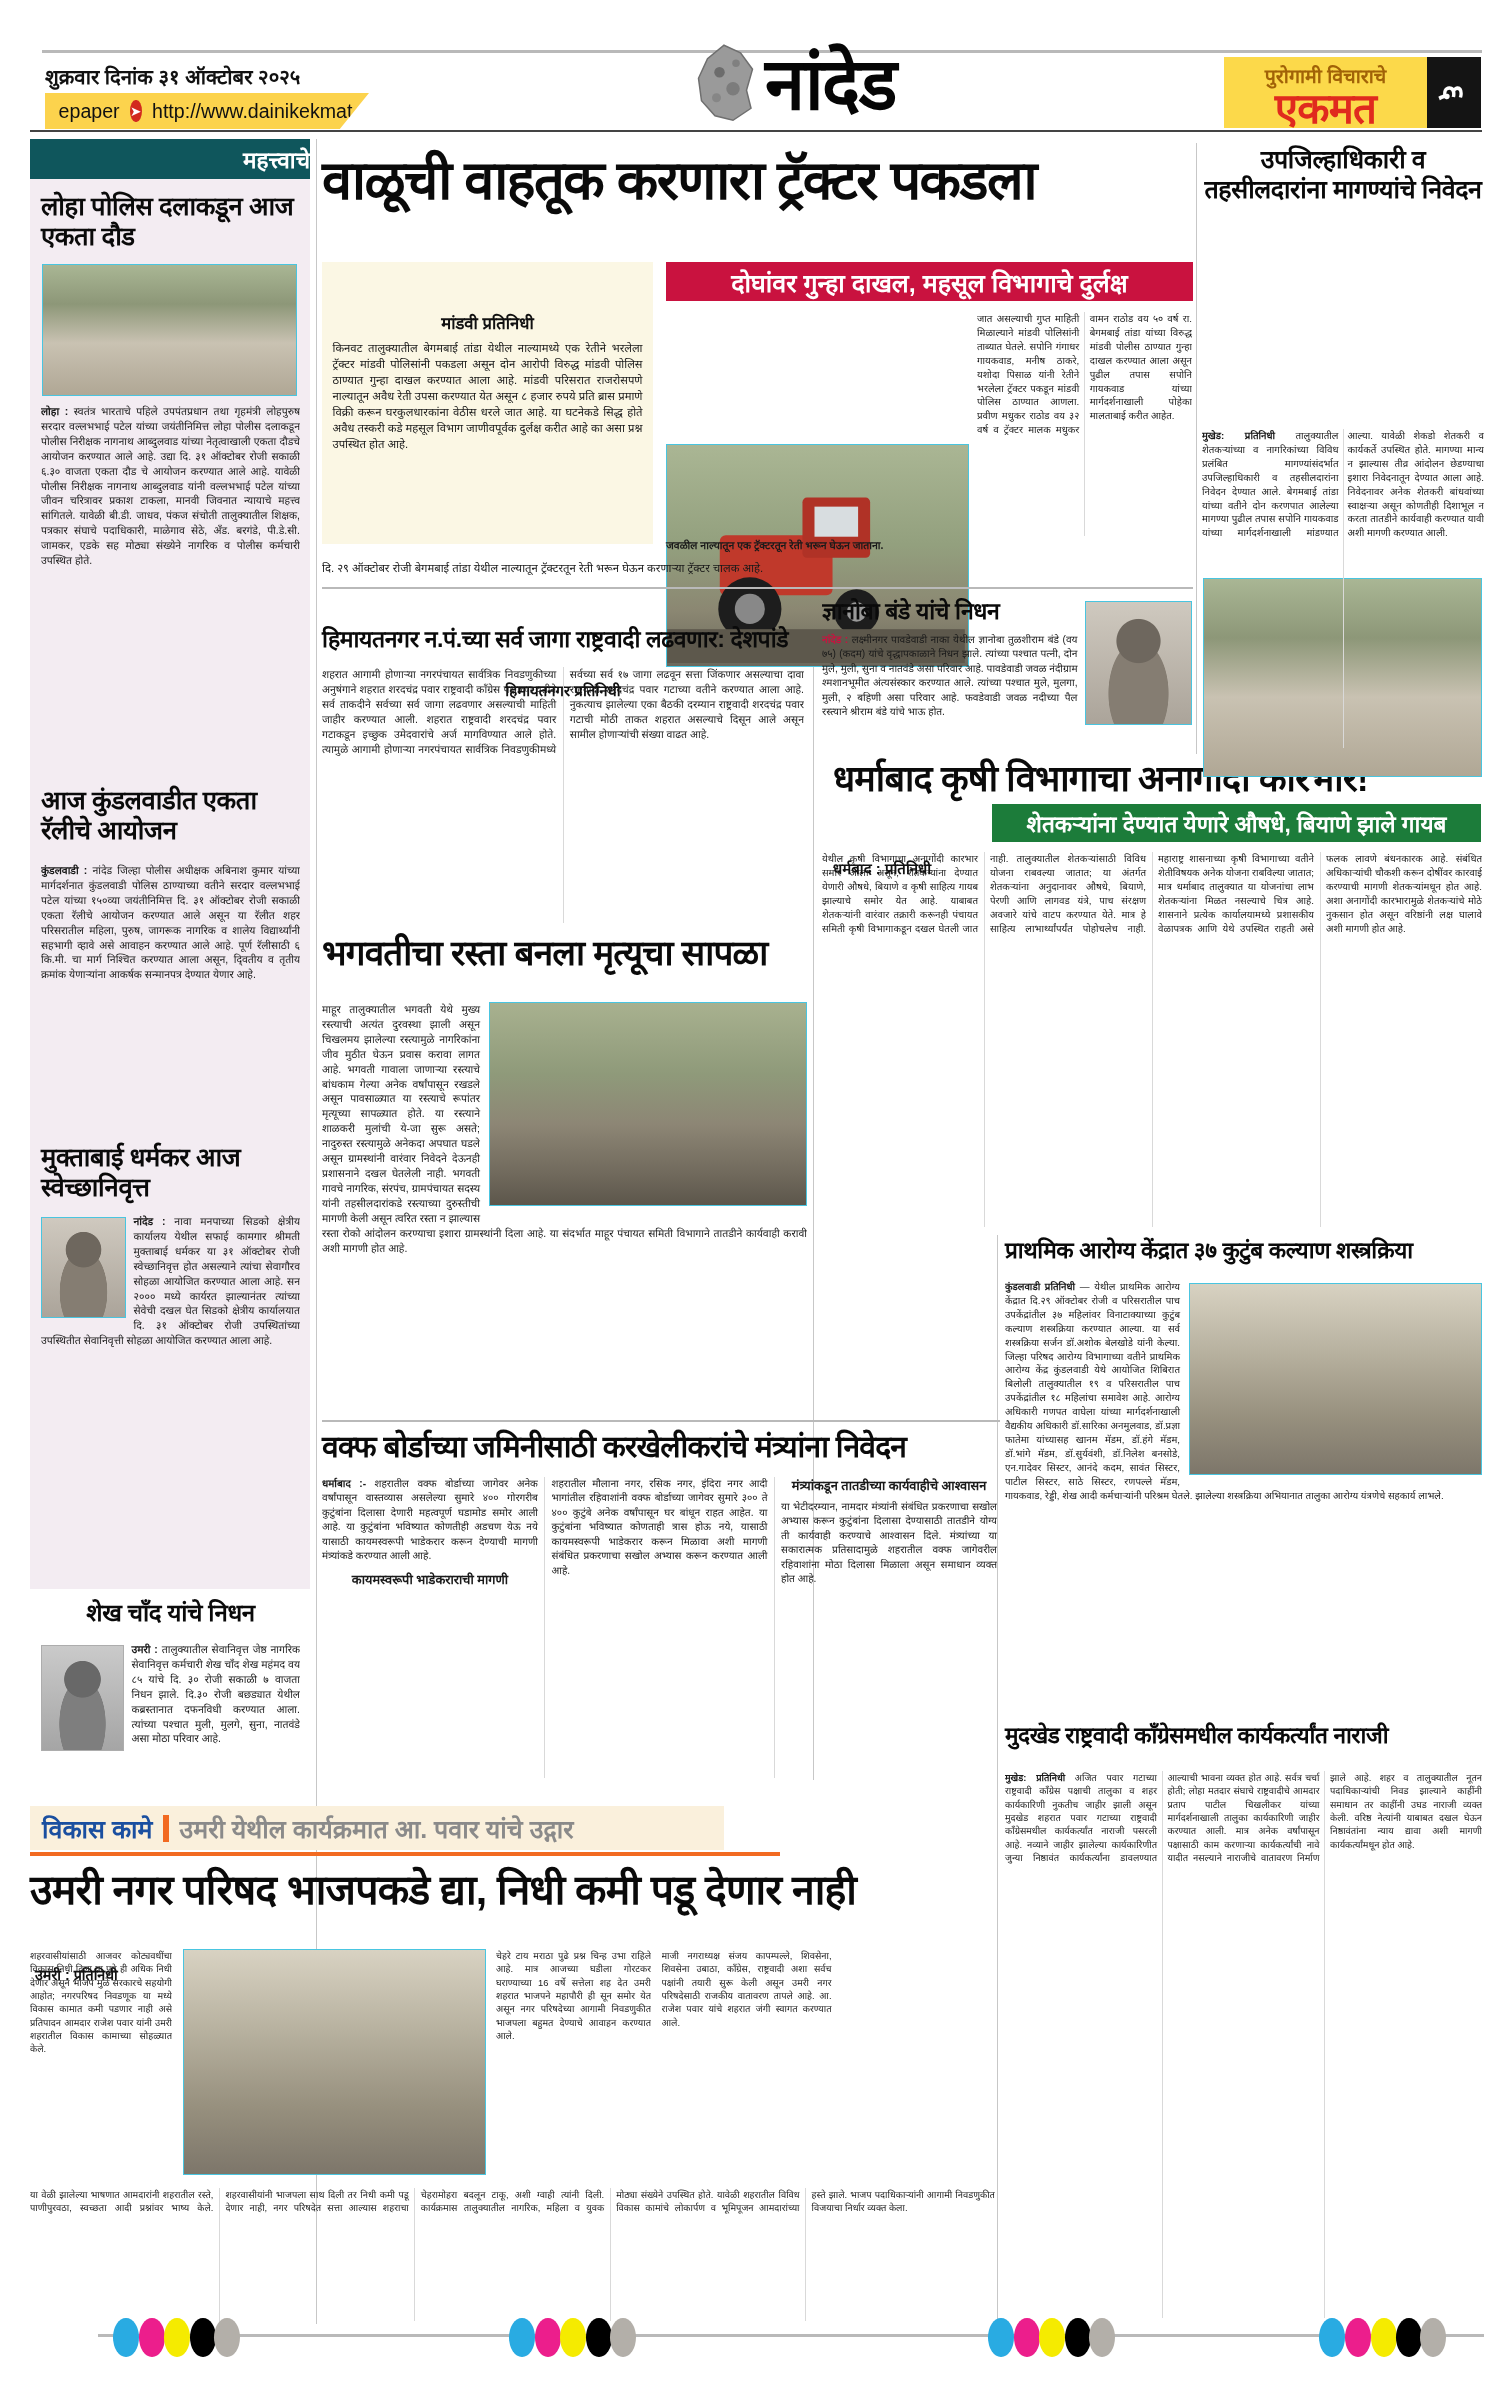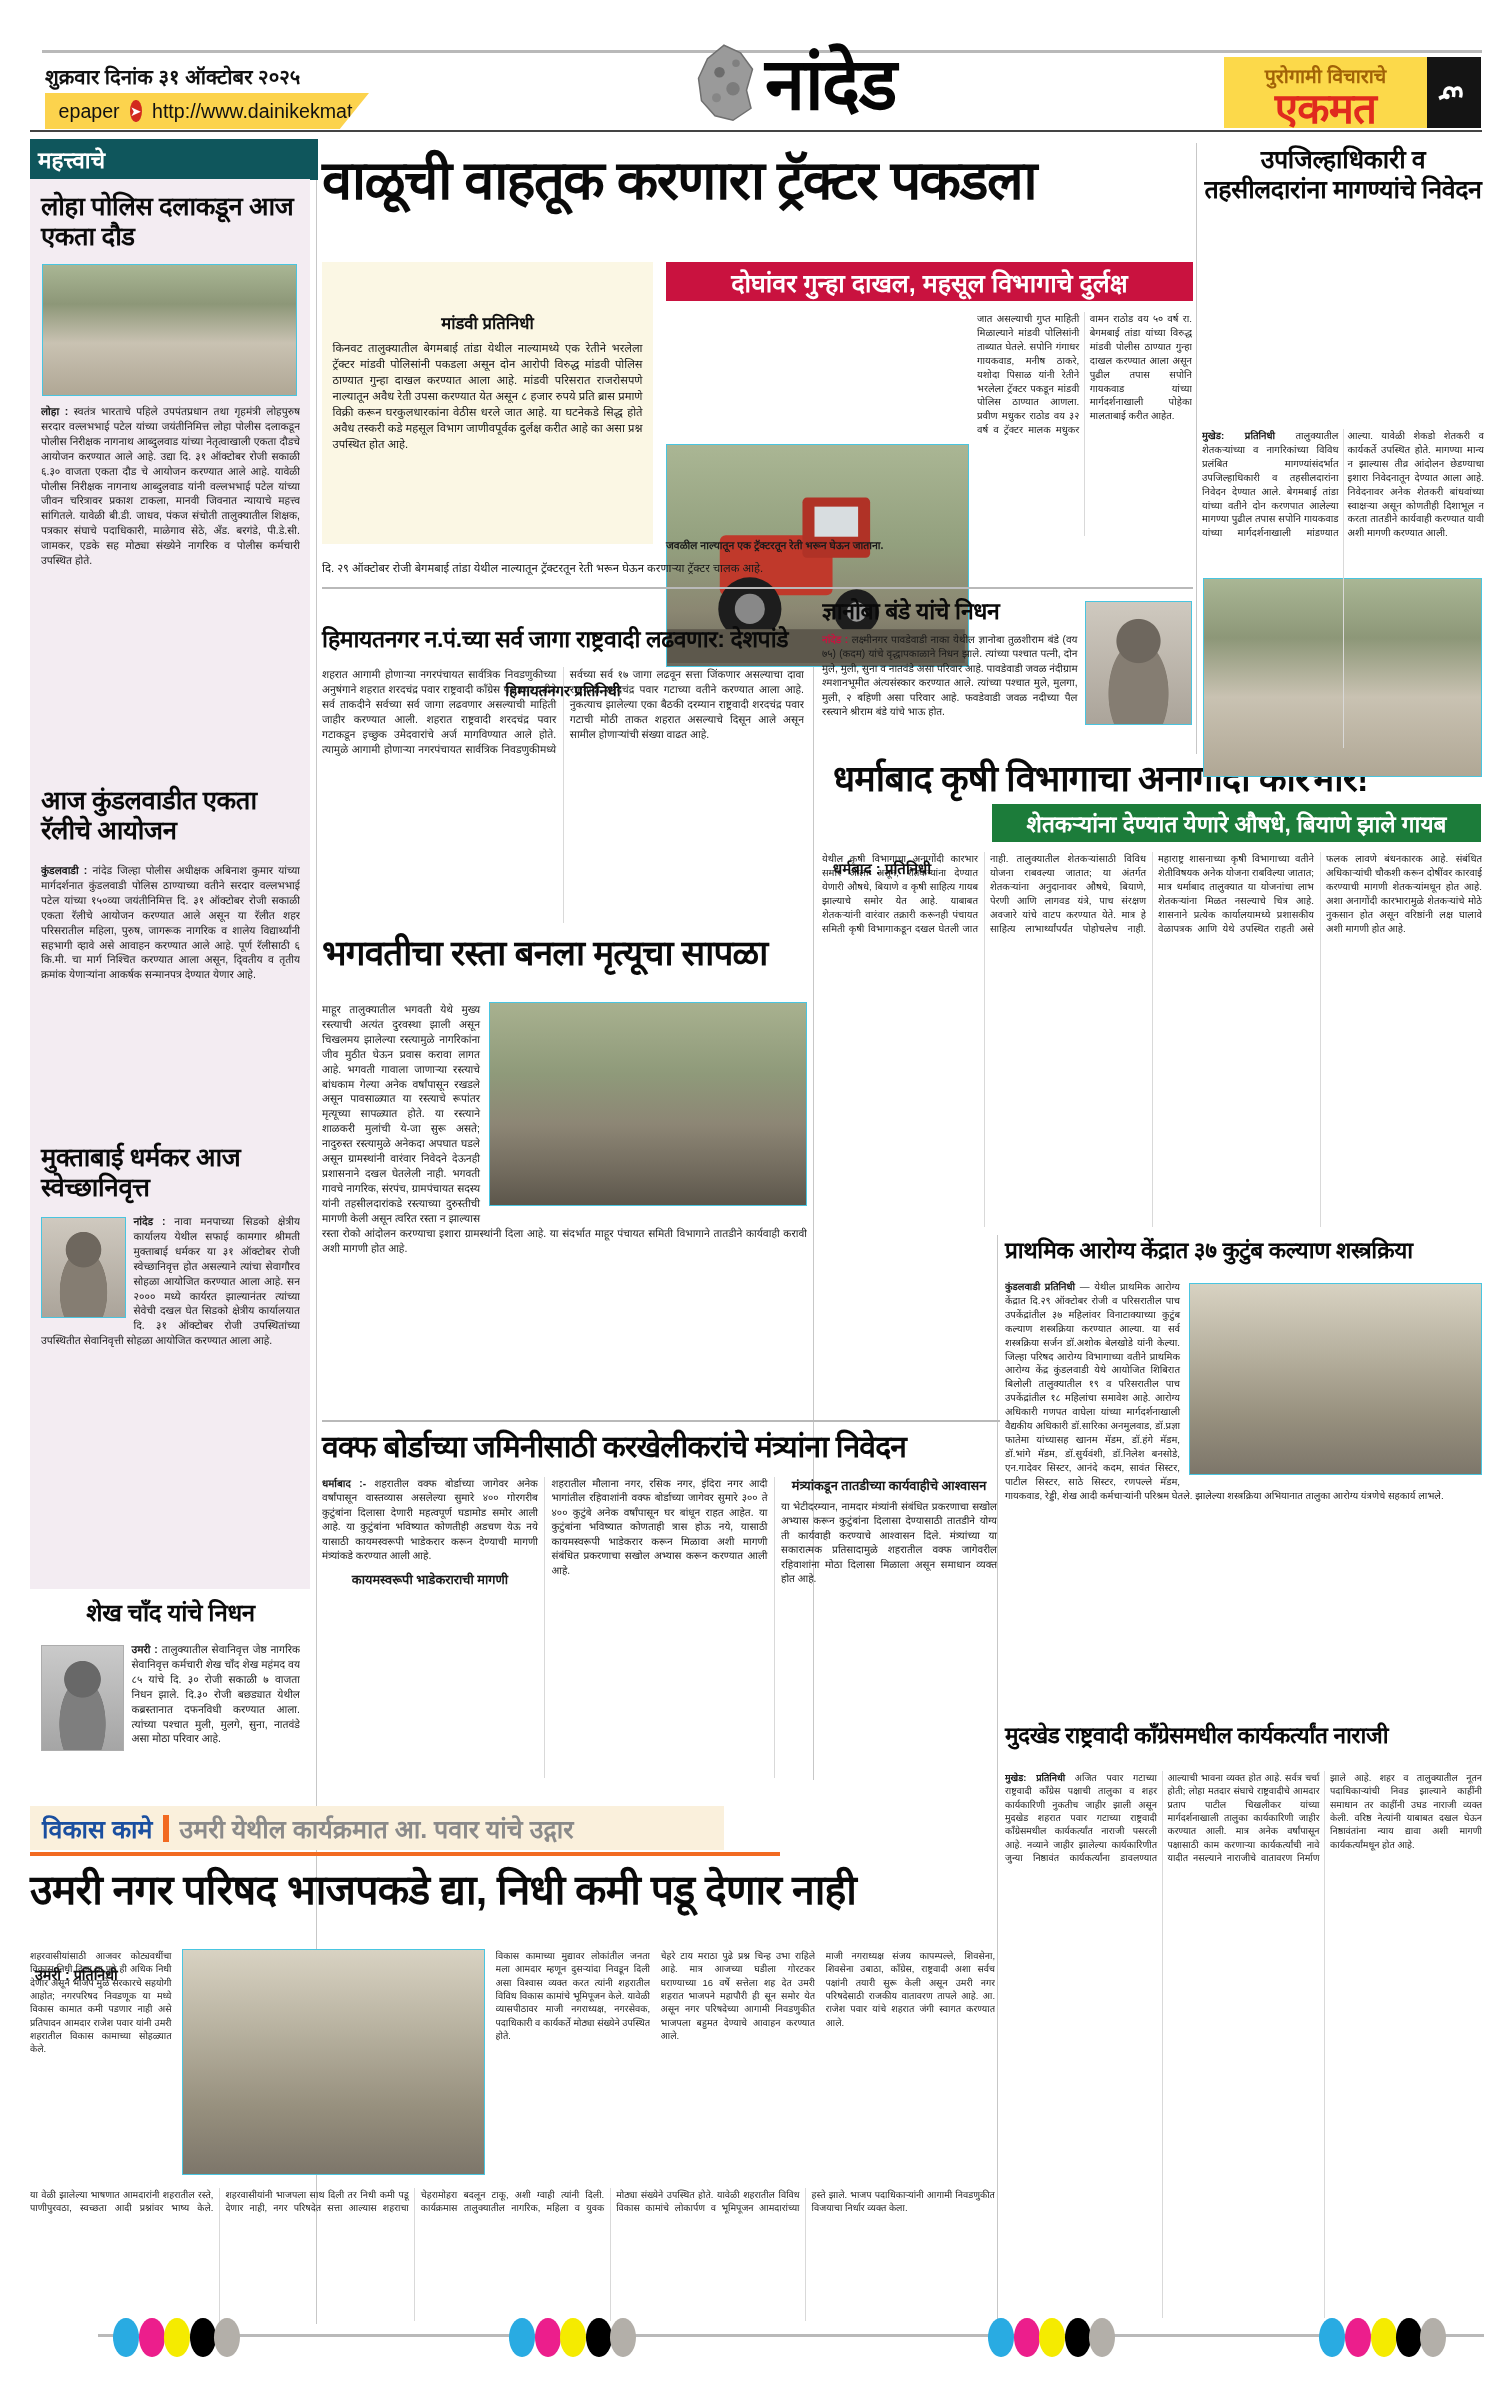--- a/index.html
+++ b/index.html
@@ -54,21 +54,21 @@
   <div class="abs" style="left:1427px;top:57px;width:54px;height:71px;background:#141414;display:flex;align-items:center;justify-content:center;">
     <span style="color:#fff;font-size:32px;font-weight:bold;transform:rotate(90deg);">६</span>
   </div>
   <div class="hline" style="left:30px;top:130px;width:1452px;height:2.3px;background:#444;"></div>
 
   <div class="vline" style="left:316px;top:139px;height:2185px;"></div>
   <div class="vline" style="left:1196px;top:143px;height:611px;"></div>
   <div class="vline" style="left:813px;top:596px;height:1184px;"></div>
   <div class="vline" style="left:997px;top:1235px;height:1088px;"></div>
 
-  <div class="abs" style="left:30px;top:139px;width:280px;height:41px;background:#0f565c;display:flex;align-items:center;justify-content:flex-start;padding-left:8px;">
+  <div class="abs" style="left:30px;top:139px;width:280px;height:41px;background:#0f565c;display:flex;align-items:center;justify-content:flex-end;">
     <span style="color:#fff;font-size:22.6px;font-weight:bold;">महत्त्वाचे</span>
   </div>
   <div class="abs" style="left:30px;top:179px;width:280px;height:1410px;background:#f3ecf2;"></div>
 
   <div class="abs headline" style="left:41px;top:191px;width:259px;font-size:25.6px;">लोहा पोलिस दलाकडून आज एकता दौड</div>
   <div class="abs photo crowd" style="left:42px;top:264px;width:253px;height:130px;"></div>
   <div class="abs bodytext" style="left:41px;top:404px;width:259px;height:374px;overflow:hidden;">
     <span class="lead">लोहा :</span>
     <span>स्वतंत्र भारताचे पहिले उपपंतप्रधान तथा गृहमंत्री लोहपुरुष सरदार वल्लभभाई पटेल यांच्या जयंतीनिमित्त लोहा पोलीस दलाकडून पोलीस निरीक्षक नागनाथ आब्दुलवाड यांच्या नेतृत्वाखाली एकता दौडचे आयोजन करण्यात आले आहे. उद्या दि. ३१ ऑक्टोबर रोजी सकाळी ६.३० वाजता एकता दौड चे आयोजन करण्यात आले आहे. यावेळी पोलीस निरीक्षक नागनाथ आब्दुलवाड यांनी वल्लभभाई पटेल यांच्या जीवन चरित्रावर प्रकाश टाकला, मानवी जिवनात न्यायाचे महत्त्व सांगितले. यावेळी बी.डी. जाधव, पंकज संचोती तालुक्यातील शिक्षक, पत्रकार संघाचे पदाधिकारी, माळेगाव सेठे, अँड. बरगंडे, पी.डे.सी. जामकर, एडके सह मोठ्या संख्येने नागरिक व पोलीस कर्मचारी उपस्थित होते.</span>
   </div>
@@ -189,21 +189,20 @@
     <span style="color:#8a8a8a;font-size:25px;font-weight:bold;">उमरी येथील कार्यक्रमात आ. पवार यांचे उद्गार</span>
   </div>
   <div class="hline" style="left:30px;top:1852px;width:750px;height:3.8px;background:#f26a21;"></div>
 
   <div class="abs headline" style="left:30px;top:1866px;width:964px;font-size:41px;letter-spacing:-0.8px;">उमरी नगर परिषद भाजपकडे द्या, निधी कमी पडू देणार नाही</div>
   <div class="abs byline" style="left:35px;top:1925px;font-size:14.3px;">उमरी : प्रतिनिधी</div>
 
   <div class="abs" style="left:30px;top:1949px;width:965px;height:230px;display:flex;gap:10.5px;">
     <div class="bodytext" style="width:142px;font-size:9.4px;overflow:hidden;">शहरवासीयांसाठी आजवर कोट्यवधींचा विकास निधी दिला या पुढे ही अधिक निधी देणार असून भाजप मुळे सरकारचे सहयोगी आहोत; नगरपरिषद निवडणूक या मध्ये विकास कामात कमी पडणार नाही असे प्रतिपादन आमदार राजेश पवार यांनी उमरी शहरातील विकास कामाच्या सोहळ्यात केले.</div>
     <div class="photo event" style="width:301px;height:224px;flex:0 0 auto;"></div>
-    <div class="bodytext" style="width:155px;font-size:9.4px;overflow:hidden;">विकास कामाच्या मुद्यावर लोकांतील जनता मला आमदार म्हणून दुसऱ्यांदा निवडून दिली असा विश्वास व्यक्त करत त्यांनी शहरातील विविध विकास कामांचे भूमिपूजन केले. यावेळी व्यासपीठावर माजी नगराध्यक्ष, नगरसेवक, पदाधिकारी व कार्यकर्ते मोठ्या संख्येने उपस्थित होते.</div>
     <div class="bodytext" style="width:155px;font-size:9.4px;overflow:hidden;">चेहरे टाय मराठा पुढे प्रश्न चिन्ह उभा राहिले आहे. मात्र आजच्या घडीला गोरटकर घराण्याच्या 16 वर्षे सत्तेला शह देत उमरी शहरात भाजपने महापौरी ही सून समोर येत असून नगर परिषदेच्या आगामी निवडणुकीत भाजपला बहुमत देण्याचे आवाहन करण्यात आले.</div>
     <div class="bodytext" style="width:170px;font-size:9.4px;overflow:hidden;">माजी नगराध्यक्ष संजय कापम्पल्ले, शिवसेना, शिवसेना उबाठा, काँग्रेस, राष्ट्रवादी अशा सर्वच पक्षांनी तयारी सुरू केली असून उमरी नगर परिषदेसाठी राजकीय वातावरण तापले आहे. आ. राजेश पवार यांचे शहरात जंगी स्वागत करण्यात आले.</div>
   </div>
   <div class="abs bodytext colrule" style="left:30px;top:2188px;width:965px;height:133px;column-count:5;column-gap:12px;font-size:9.4px;overflow:hidden;">या वेळी झालेल्या भाषणात आमदारांनी शहरातील रस्ते, पाणीपुरवठा, स्वच्छता आदी प्रश्नांवर भाष्य केले. शहरवासीयांनी भाजपला साथ दिली तर निधी कमी पडू देणार नाही, नगर परिषदेत सत्ता आल्यास शहराचा चेहरामोहरा बदलून टाकू, अशी ग्वाही त्यांनी दिली. कार्यक्रमास तालुक्यातील नागरिक, महिला व युवक मोठ्या संख्येने उपस्थित होते. यावेळी शहरातील विविध विकास कामांचे लोकार्पण व भूमिपूजन आमदारांच्या हस्ते झाले. भाजप पदाधिकाऱ्यांनी आगामी निवडणुकीत विजयाचा निर्धार व्यक्त केला.</div>
 
   <div class="hline" style="left:98px;top:2334px;width:1386px;height:3px;"></div>
   <div>
     <div class="dot" style="left:113px;top:2318px;background:#29abe2;"></div>
     <div class="dot" style="left:139px;top:2318px;background:#ec1e8c;"></div>
     <div class="dot" style="left:164px;top:2318px;background:#f5eb00;"></div>

